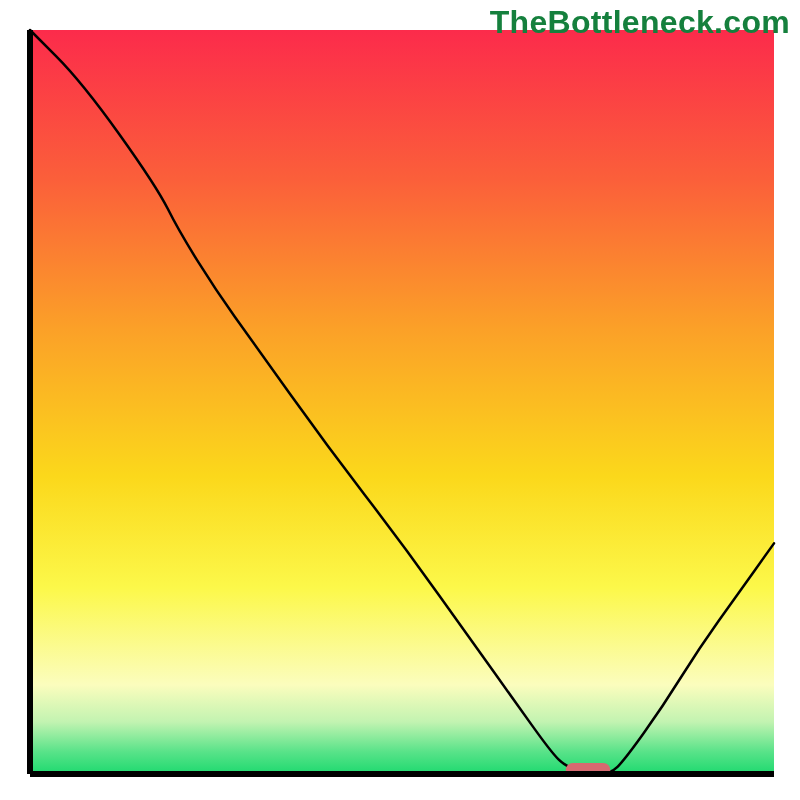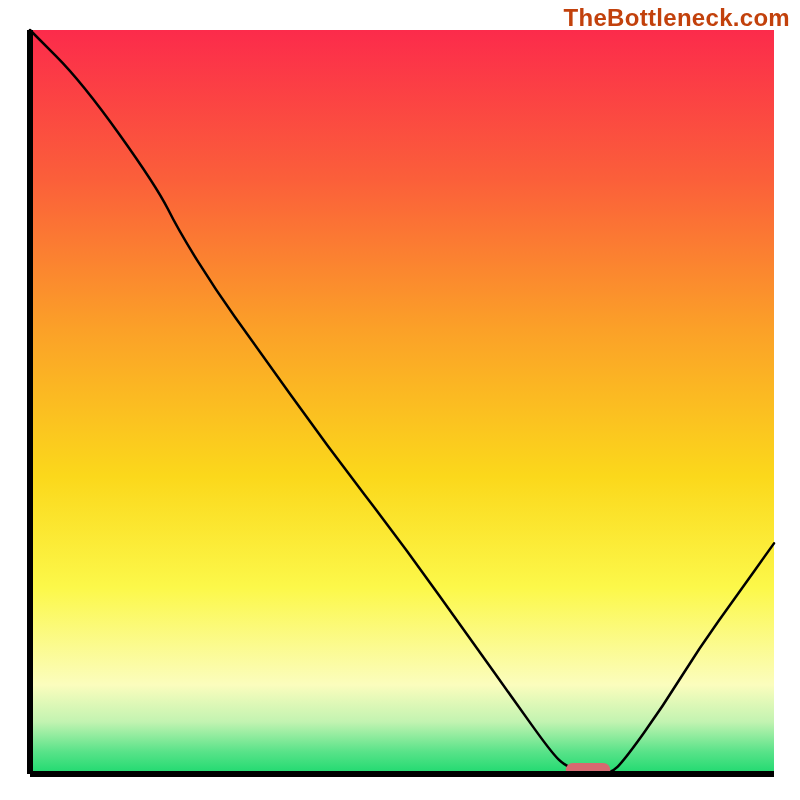--- a/index.html
+++ b/index.html
@@ -12,23 +12,23 @@
   }
   .chart-wrap {
     position: relative;
     width: 800px;
     height: 800px;
   }
   .watermark {
     position: absolute;
     top: 4px;
     right: 10px;
-    font-size: 24px;
+    font-size: 32px;
     font-weight: 600;
-    color: #c2410c;
+    color: #15803d;
     letter-spacing: 0.3px;
     margin-left: 45px;
   }
   svg {
     display: block;
   }
 </style>
 </head>
 <body>
 

